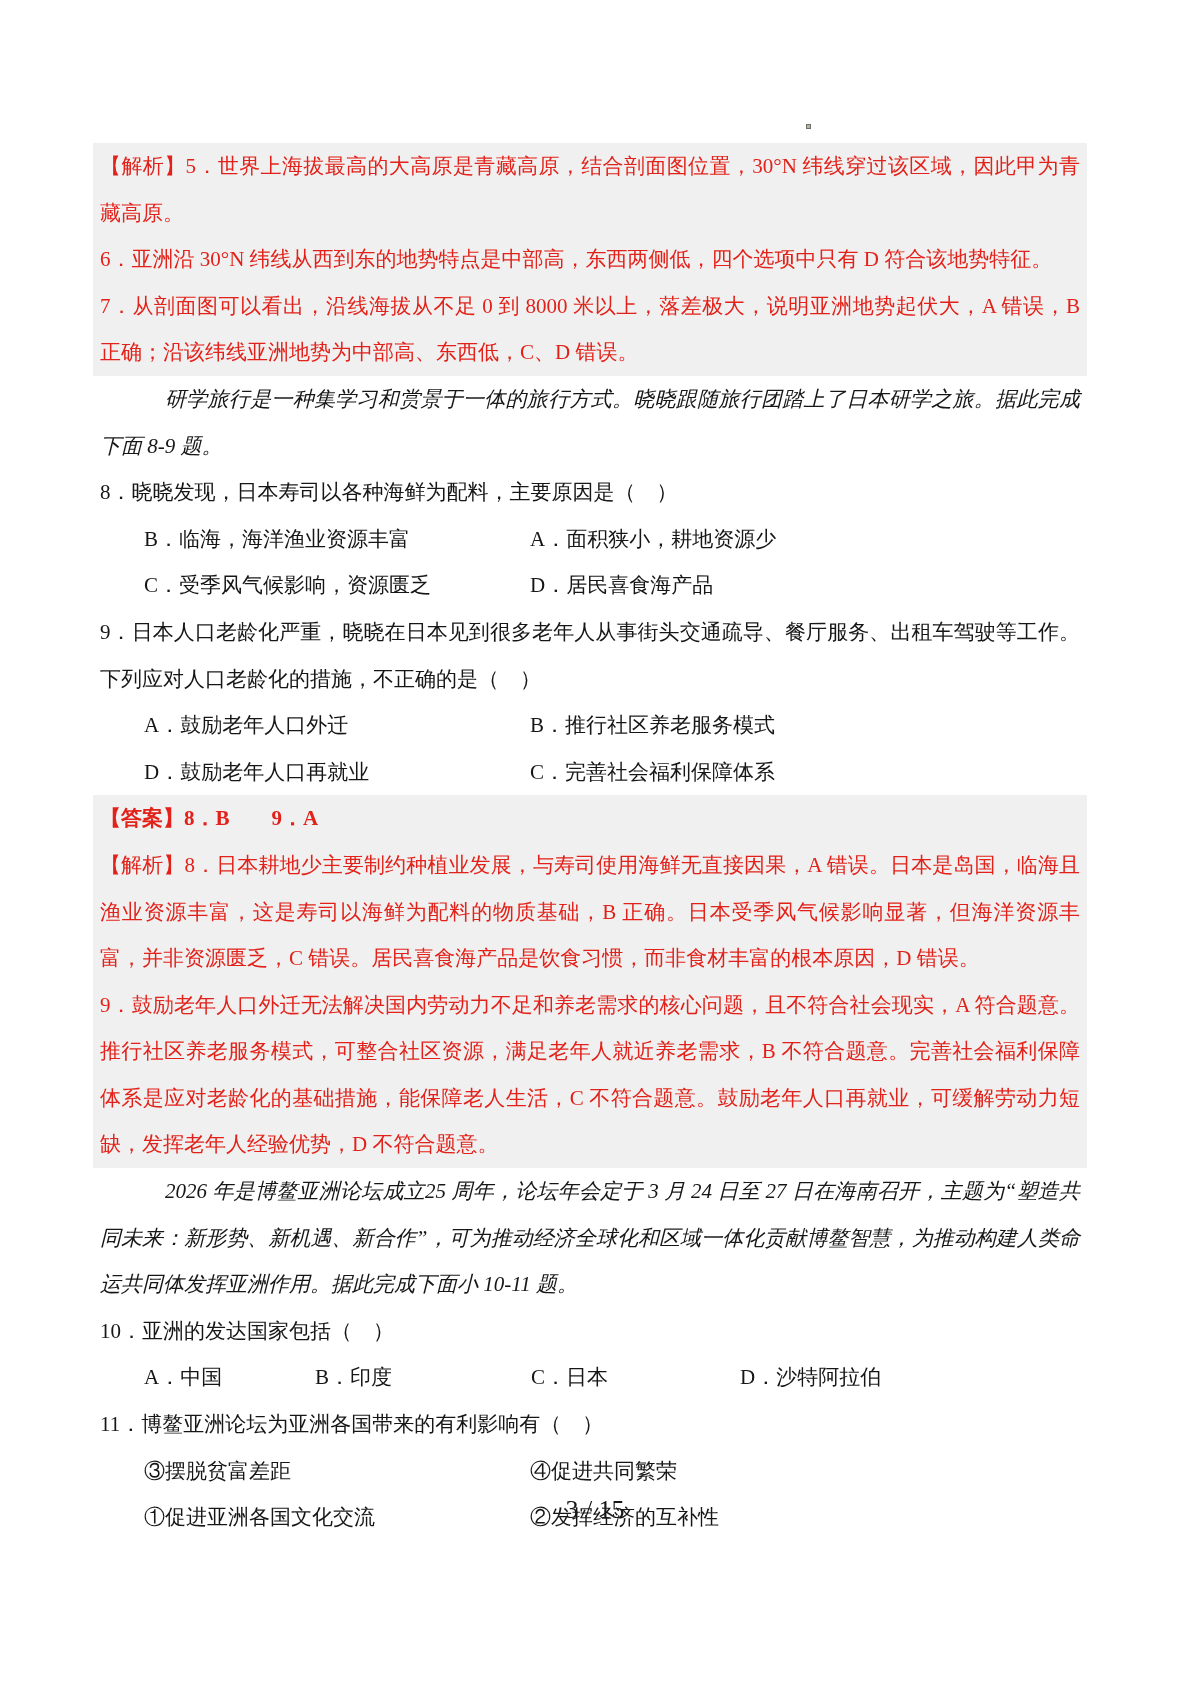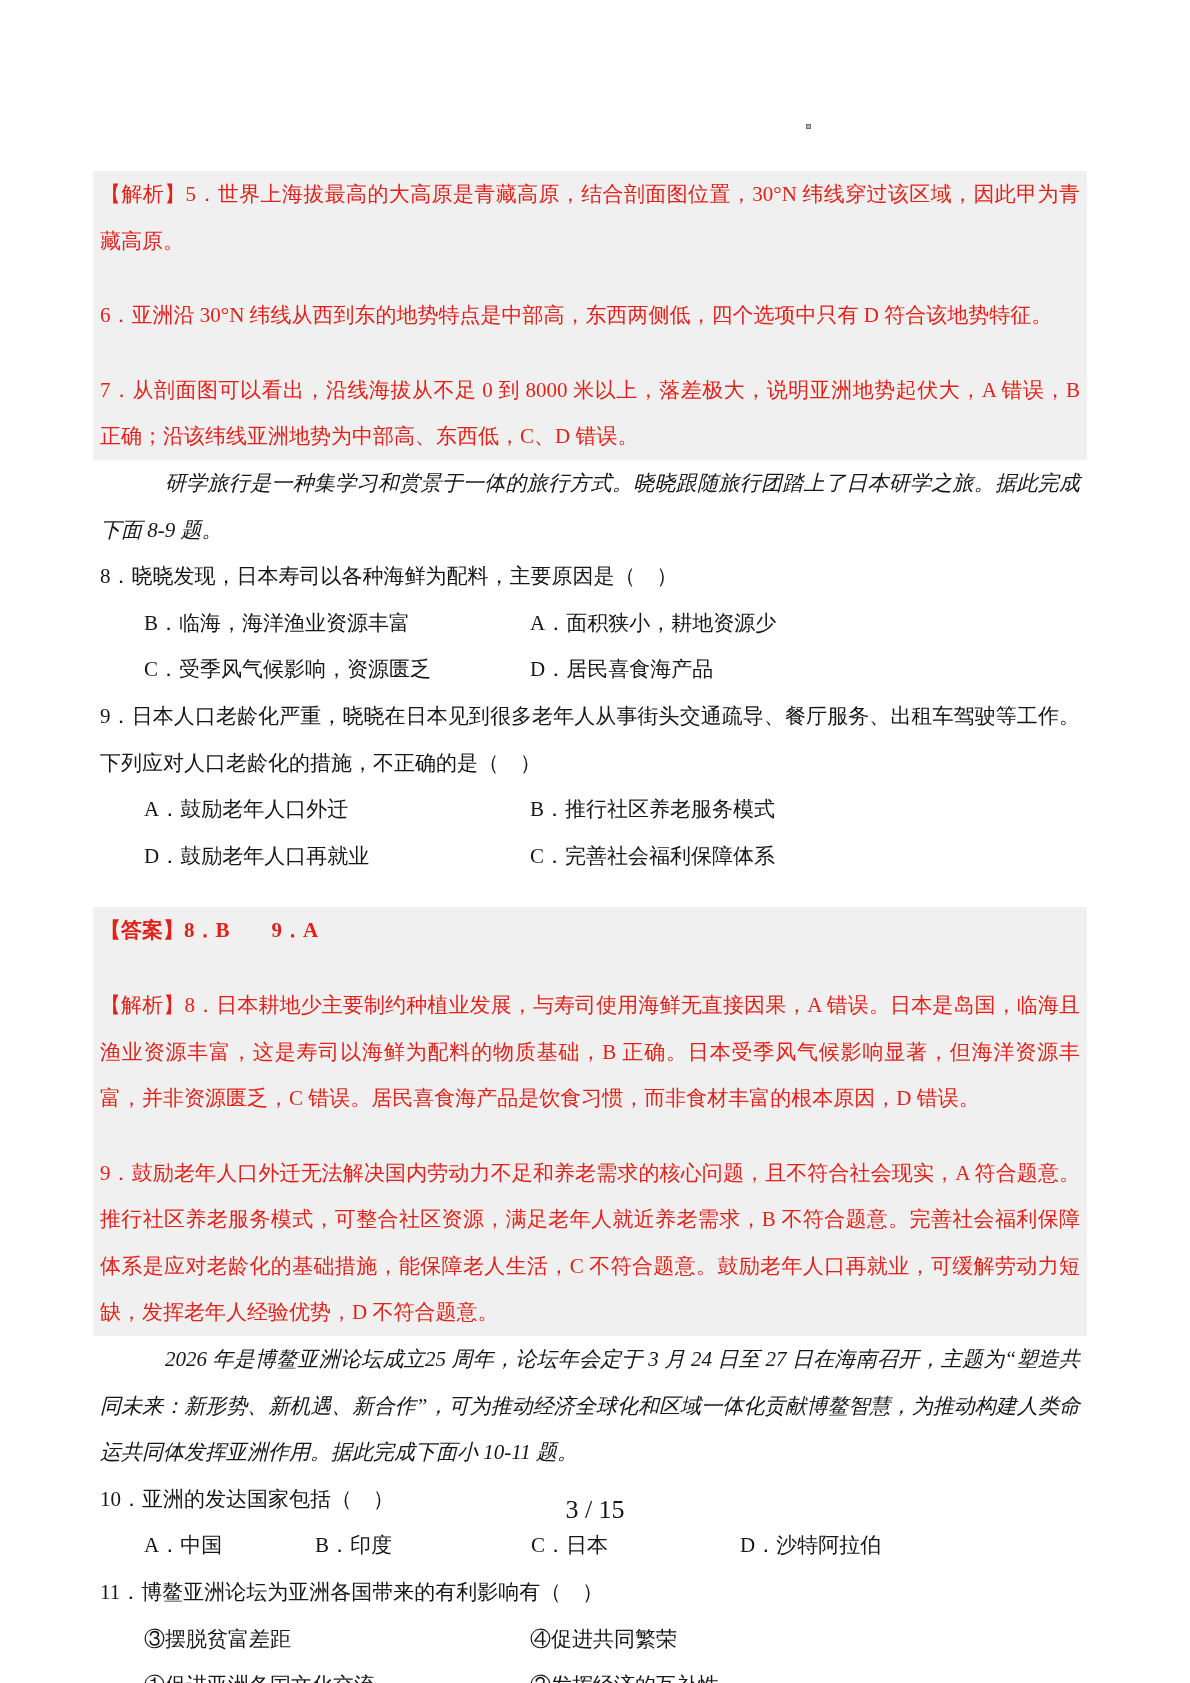--- a/index.html
+++ b/index.html
@@ -21,21 +21,21 @@
   p { margin: 0; }
   .para {
     text-align: justify;
     text-justify: inter-ideograph;
   }
   .shade {
     background: #f0f0f0;
     margin: 0 -7px;
     padding: 0 7px;
   }
-  .red { color: #e2221a; margin-top: 28px; }
+  .red { color: #e2221a; }
   .passage {
     font-style: italic;
     text-indent: 65px;
     text-align: justify;
     text-justify: inter-ideograph;
   }
   .answer-line { white-space: pre-wrap; font-weight: bold; }
   .opts2 {
     display: grid;
     grid-template-columns: 386px 1fr;

